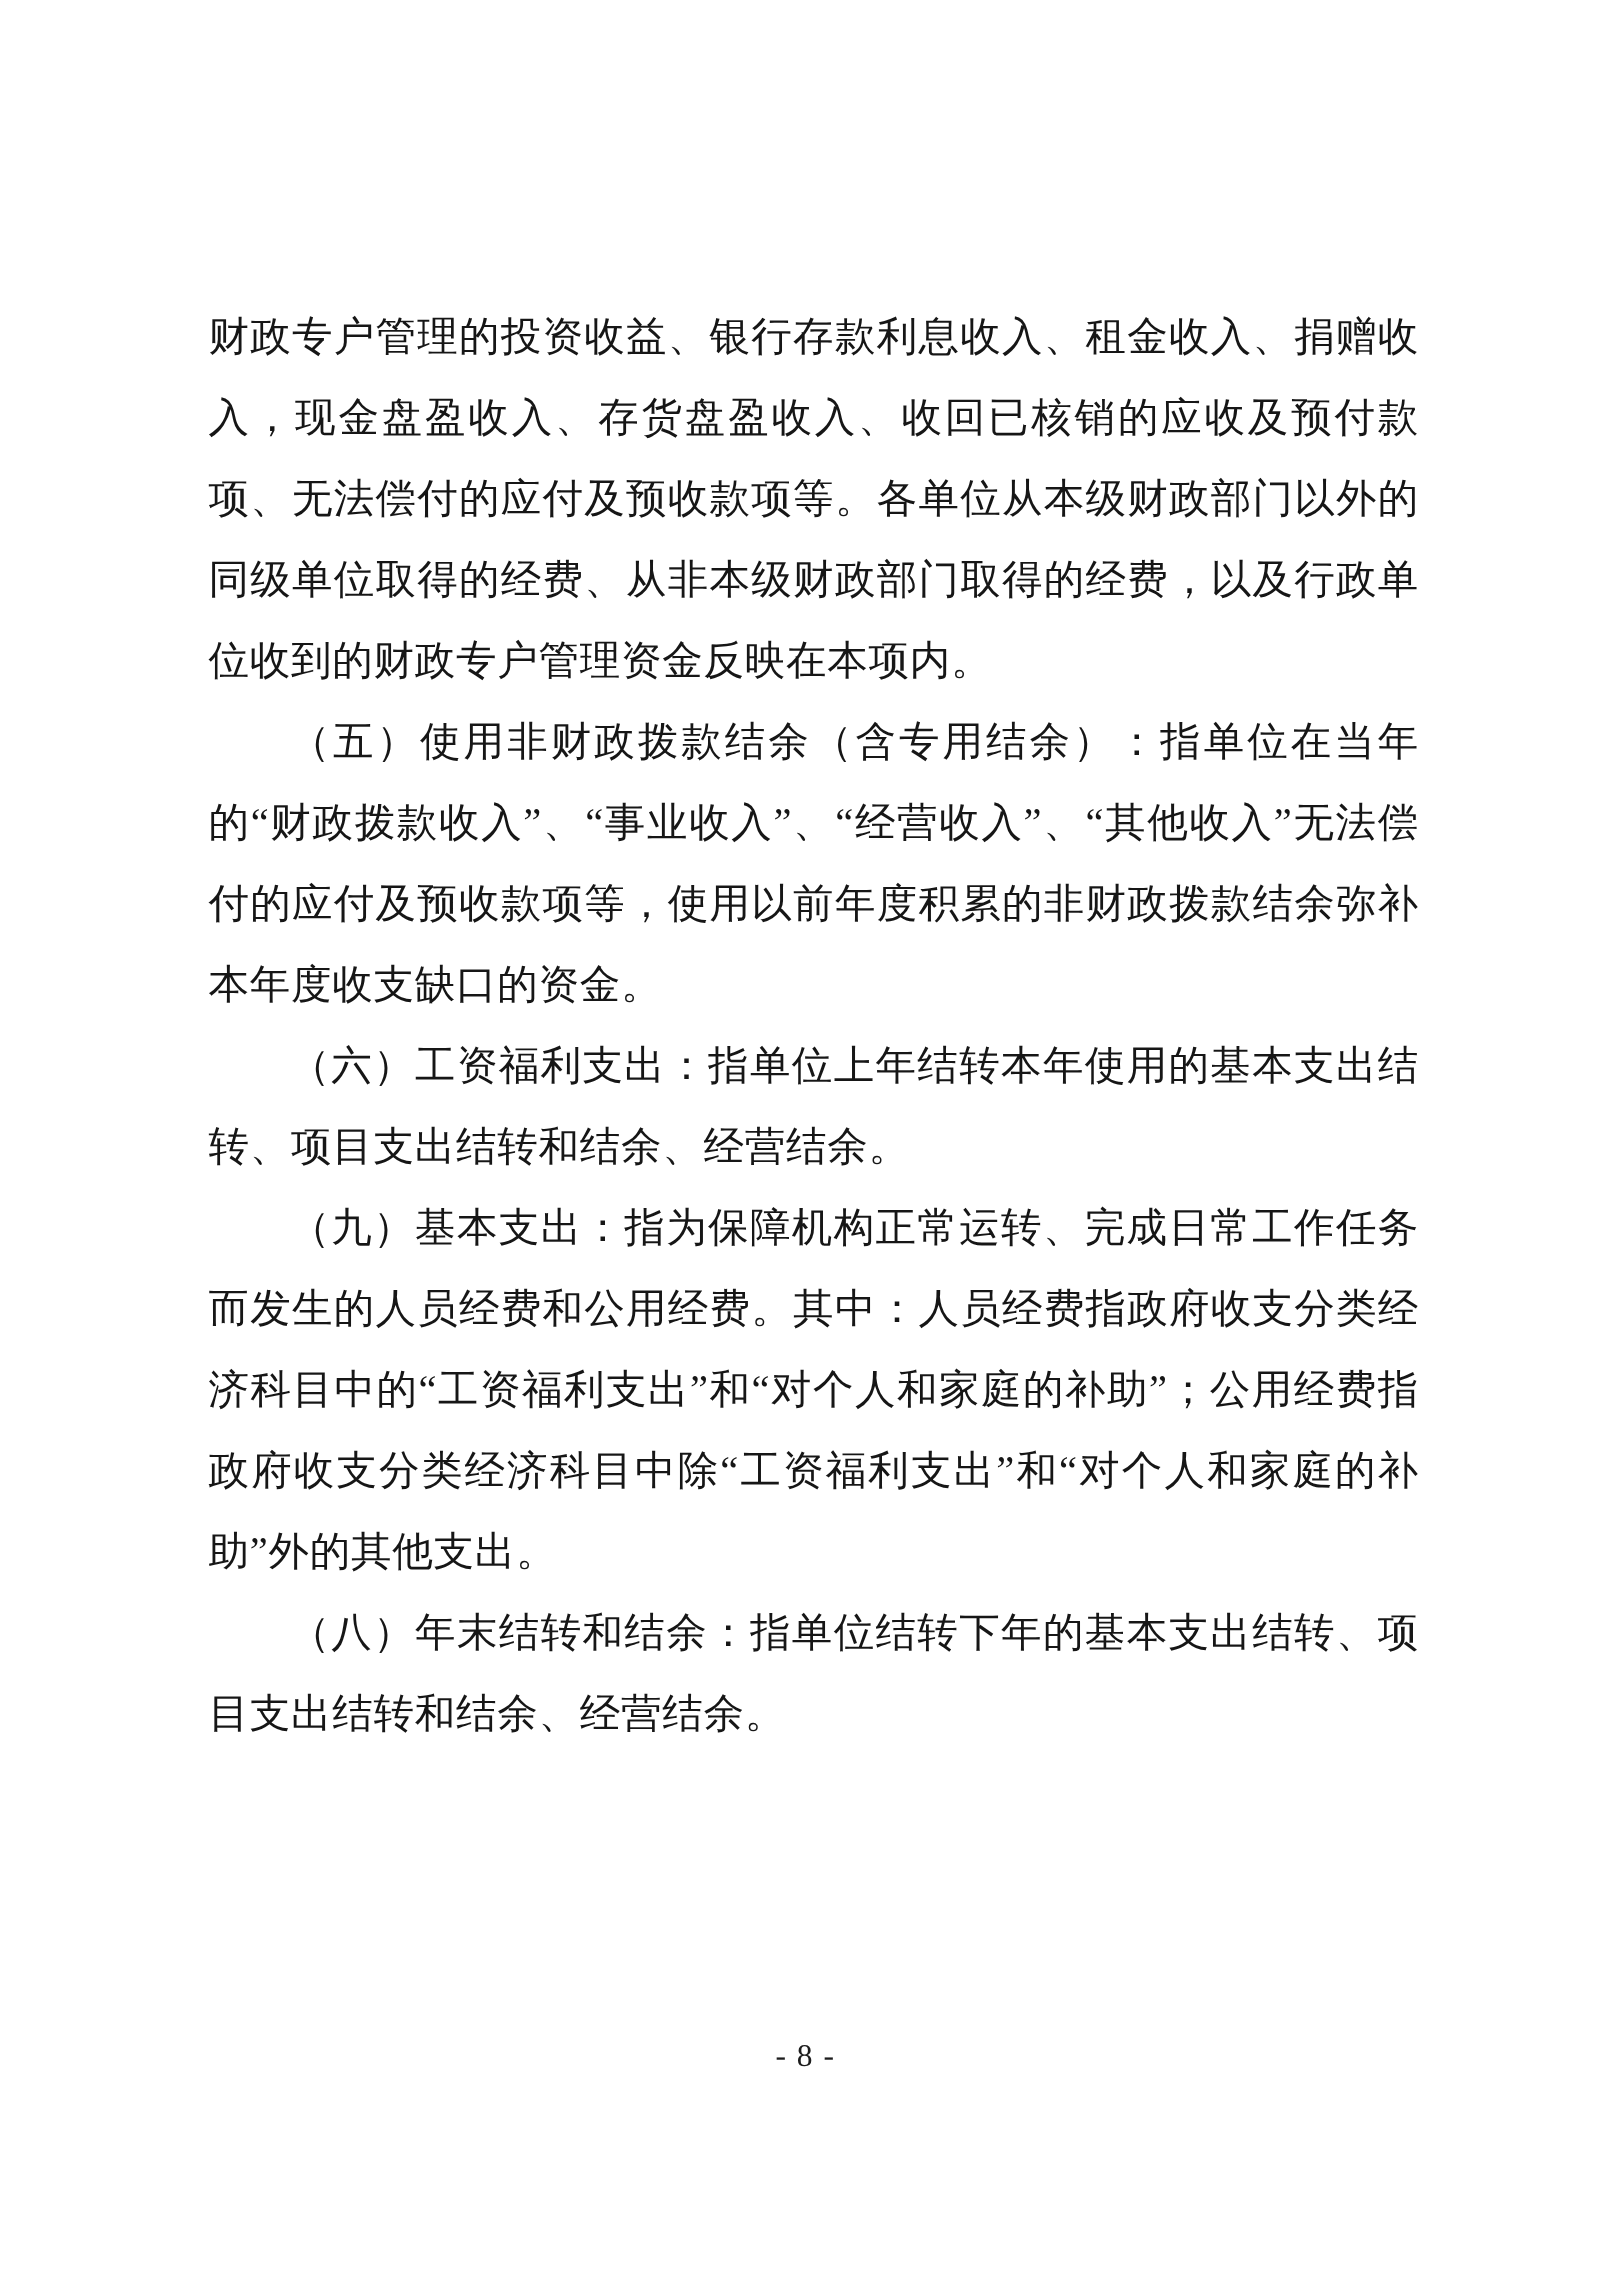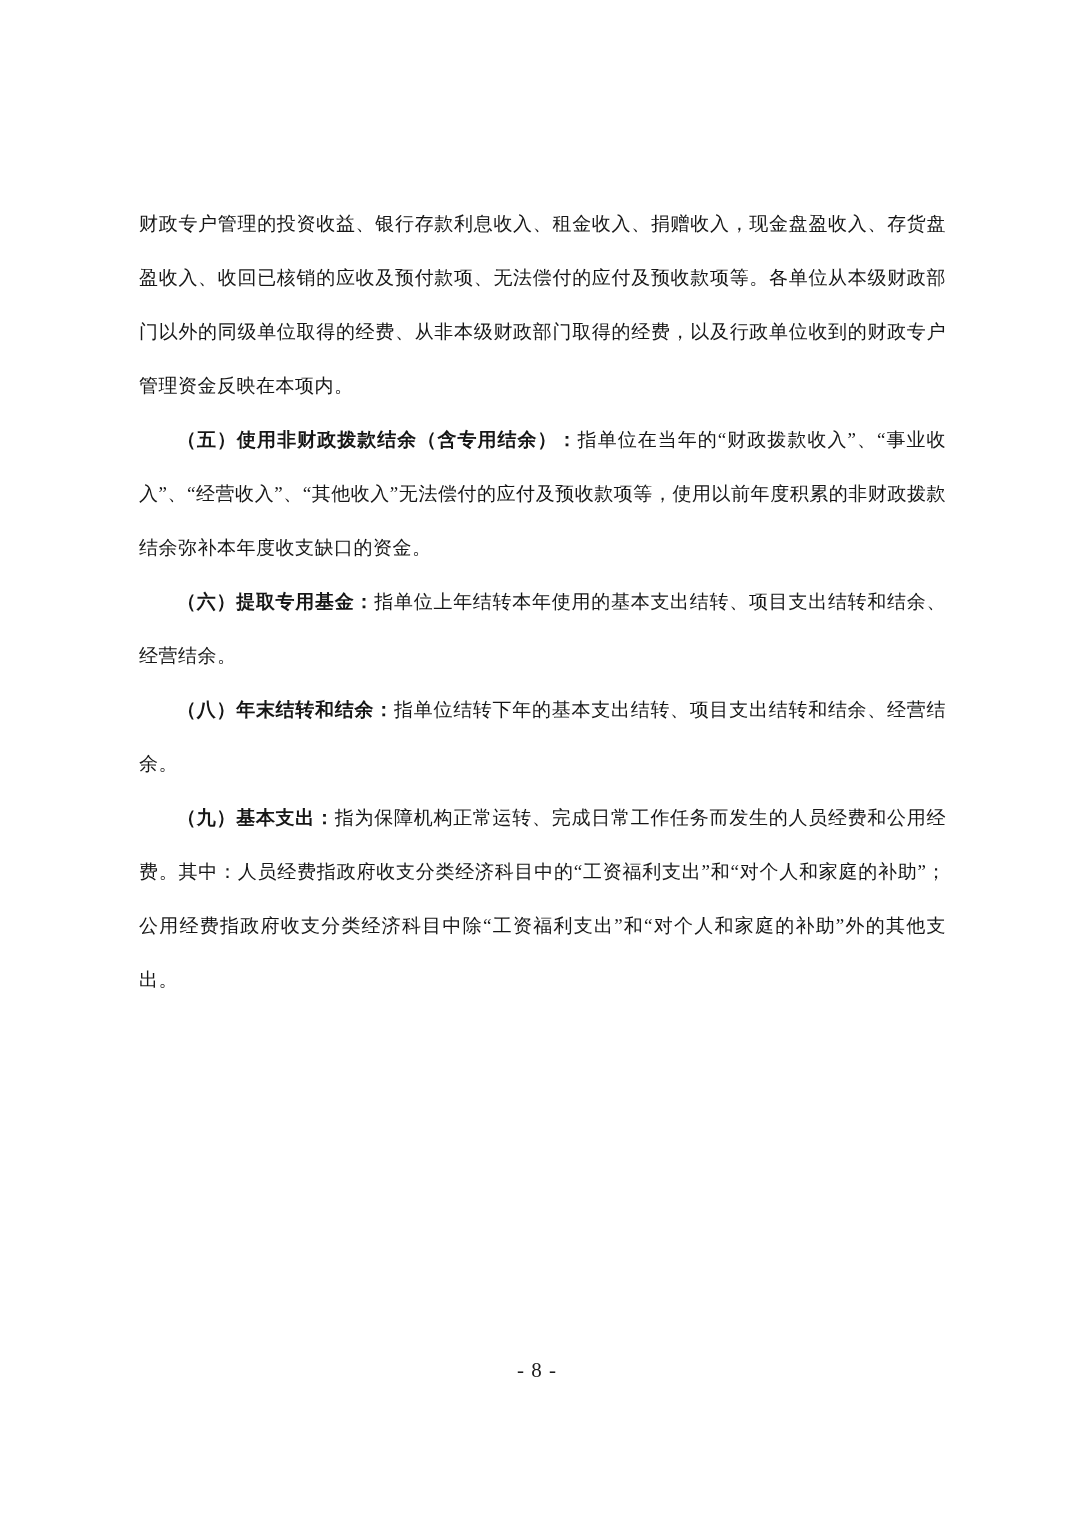--- a/index.html
+++ b/index.html
@@ -21,30 +21,30 @@
     background: #ffffff;
   }
   .content {
     position: absolute;
     left: 139px;
     top: 197px;
     width: 807px;
   }
   .para {
     margin: 0;
-    font-size: 19px;
+    font-size: 27px;
     line-height: 54px;
     text-align: justify;
     letter-spacing: 0.5px;
   }
   .para.indent {
     text-indent: 2em;
   }
   .lead {
-    font-weight: 700;
+    font-weight: 400;
   }
   .footer {
     position: absolute;
     left: 0;
     top: 1358px;
     width: 100%;
     text-align: center;
     font-size: 21px;
     letter-spacing: 1px;
     color: #1c1c1c;
@@ -53,23 +53,23 @@
 </head>
 <body>
 
 <div class="page">
   <div class="content">
 
     <p class="para"><span>财政专户管理的投资收益、银行存款利息收入、租金收入、捐赠收入，现金盘盈收入、存货盘盈收入、收回已核销的应收及预付款项、无法偿付的应付及预收款项等。各单位从本级财政部门以外的同级单位取得的经费、从非本级财政部门取得的经费，以及行政单位收到的财政专户管理资金反映在本项内。</span></p>
 
     <p class="para indent"><span class="lead">（五）使用非财政拨款结余（含专用结余）：</span><span>指单位在当年的“财政拨款收入”、“事业收入”、“经营收入”、“其他收入”无法偿付的应付及预收款项等，使用以前年度积累的非财政拨款结余弥补本年度收支缺口的资金。</span></p>
 
-    <p class="para indent"><span class="lead">（六）提取专用基金：</span><span>指单位上年结转本年使用的基本支出结转、项目支出结转和结余、经营结余。</span></p>
+    <p class="para indent"><span class="lead">（六）工资福利支出：</span><span>指单位上年结转本年使用的基本支出结转、项目支出结转和结余、经营结余。</span></p>
 
 
+    <p class="para indent"><span class="lead">（九）基本支出：</span><span>指为保障机构正常运转、完成日常工作任务而发生的人员经费和公用经费。其中：人员经费指政府收支分类经济科目中的“工资福利支出”和“对个人和家庭的补助”；公用经费指政府收支分类经济科目中除“工资福利支出”和“对个人和家庭的补助”外的其他支出。</span></p>
+
     <p class="para indent"><span class="lead">（八）年末结转和结余：</span><span>指单位结转下年的基本支出结转、项目支出结转和结余、经营结余。</span></p>
-
-    <p class="para indent"><span class="lead">（九）基本支出：</span><span>指为保障机构正常运转、完成日常工作任务而发生的人员经费和公用经费。其中：人员经费指政府收支分类经济科目中的“工资福利支出”和“对个人和家庭的补助”；公用经费指政府收支分类经济科目中除“工资福利支出”和“对个人和家庭的补助”外的其他支出。</span></p>
 
   </div>
 
   <div class="footer">- 8 -</div>
 </div>
 
 </body></html>

